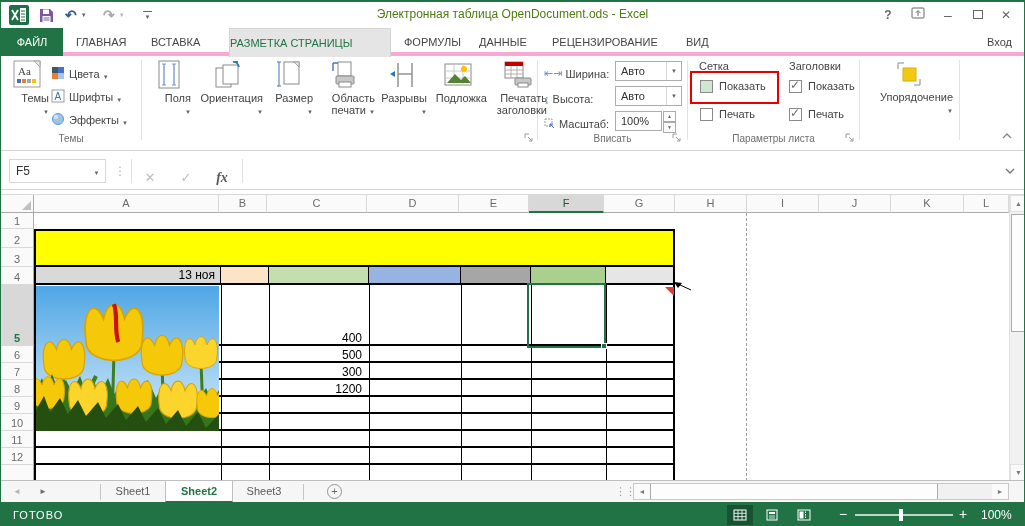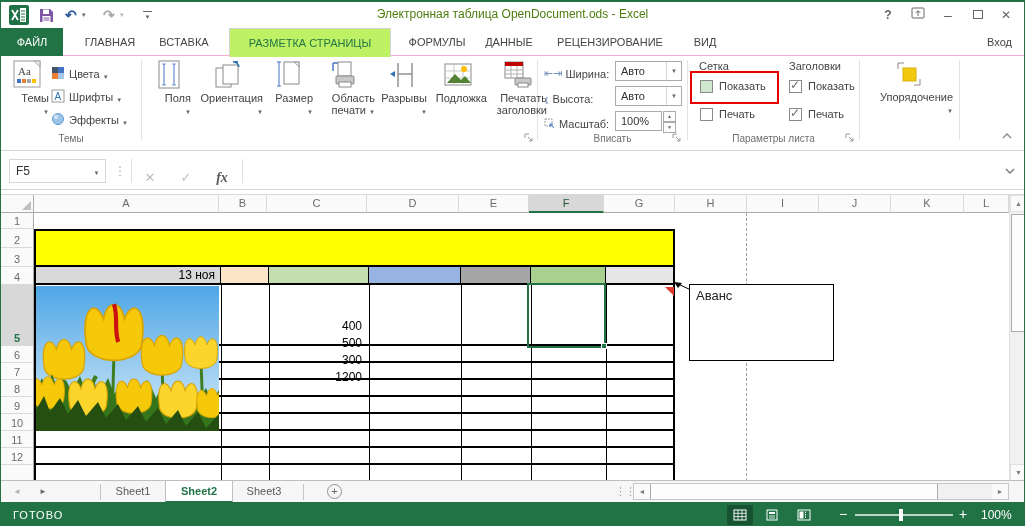--- a/index.html
+++ b/index.html
@@ -6,24 +6,24 @@
 body{font-family:"Liberation Sans",sans-serif;background:#888}
 .stage{position:relative;width:1025px;height:526px;background:#fff;border:1px solid #217346;border-top:2px solid #217346;overflow:hidden;font-family:"Liberation Sans",sans-serif}
 .abs{position:absolute}
 
 .titlebar{position:absolute;left:0;top:0;width:100%;height:26px;background:#fff}
 .title{position:absolute;left:0;right:0;top:5px;text-align:center;font-size:12px;color:#4d7c0f}
 .qat-btn{position:absolute;top:3px;height:20px;display:flex;align-items:center;color:#2b6cb8;font-size:14px}
 .winbtn{position:absolute;top:2px;width:28px;height:22px;text-align:center;line-height:22px;color:#666;font-size:12px}
 .caret{font-size:6px;color:#666;line-height:6px}
 
-.tabrow{position:absolute;left:0;top:26px;width:100%;height:28px;background:#fff;border-bottom:1px solid #f9a8d4}
+.tabrow{position:absolute;left:0;top:26px;width:100%;height:28px;background:#fff;border-bottom:4px solid #f9a8d4}
 .filetab{position:absolute;left:0;top:0;width:62px;height:28px;background:#217346;color:#fff;font-size:11px;text-align:center;line-height:28px}
-.rtab{position:absolute;top:0;height:28px;line-height:28px;font-size:11px;color:#444;text-align:center}
-.rtab.active{background:#bef264;border:1px solid #d4d4d4;border-bottom:none;color:#217346;height:29px;z-index:2}
+.rtab{position:absolute;top:0;height:28px;line-height:28px;font-size:11px;color:#444;text-align:left}
+.rtab.active{background:#e5e5e5;border:1px solid #d4d4d4;border-bottom:none;color:#217346;height:29px;z-index:2}
 .signin{position:absolute;right:12px;top:0;height:28px;line-height:28px;font-size:11px;color:#444}
 
 .ribbon{position:absolute;left:0;top:54px;width:100%;height:95px;background:#fff;border-bottom:1px solid #d4d4d4}
 .gsep{position:absolute;top:4px;height:80px;width:1px;background:#e2e2e2}
 .glabel{position:absolute;top:77px;height:14px;font-size:10px;color:#6e6e6e;text-align:center}
 .rlabel{font-size:11px;color:#444}
 .bigbtn{position:absolute;top:2px;text-align:right;color:#444;font-size:11px}
 .smallrow{position:absolute;height:18px;display:flex;align-items:flex-end;font-size:11px;color:#444}
 .valbox{position:absolute;height:20px;border:1px solid #ababab;background:#fff;font-size:11px;color:#333;display:flex;align-items:center}
 .valbox .v{padding-left:5px;flex:1}
@@ -47,21 +47,21 @@
 .grid{position:absolute;left:0;top:192px;width:100%;height:286px;background:#fff;overflow:hidden;border-top:1px solid #d9d9d9}
 .ch{position:absolute;top:0;height:18px;background:#fafafa;border-right:1px solid #d9d9d9;border-bottom:1px solid #ababab;font-size:11px;color:#6b6b6b;text-align:center;line-height:17px}
 .ch.sel{background:#d8d8d8;border-bottom:2px solid #217346;color:#215732}
 .rh{position:absolute;left:0;width:33px;background:#fafafa;border-bottom:1px solid #d9d9d9;border-right:1px solid #ababab;font-size:11px;color:#6b6b6b;display:flex;align-items:flex-end;justify-content:center;padding-bottom:1px}
 .rh.sel{background:#d8d8d8;color:#217346;font-weight:bold}
 .corner{position:absolute;left:0;top:0;width:33px;height:18px;background:#fafafa;border-right:1px solid #ababab;border-bottom:1px solid #ababab}
 .corner:after{content:"";position:absolute;right:2px;bottom:2px;border-bottom:9px solid #c0c0c0;border-left:9px solid transparent}
 .hline{position:absolute;left:0;width:100%;height:2px;background:#000}
 .vline{position:absolute;top:0;width:1px;height:100%;background:#000}
 .r4cell{height:100%;border-right:1px solid #000}
-.cellval{position:absolute;font-size:12px;color:#000;display:flex;align-items:flex-end;justify-content:flex-end;padding:0 4px 12px 0}
+.cellval{position:absolute;font-size:12px;color:#000;display:flex;align-items:flex-end;justify-content:flex-end;padding:0 4px 0 0}
 .dash{position:absolute;border-left:1px dashed #9f9f9f}
 .vsb{position:absolute;left:1008px;top:0;width:17px;height:286px;background:#f1f1f1;border-left:1px solid #e0e0e0}
 .sbbtn{position:absolute;left:0;width:17px;height:17px;background:#fafafa;border:1px solid #e1e1e1;color:#7b7b7b;font-size:7px;text-align:center;line-height:15px}
 .sbthumb{position:absolute;left:1px;width:14px;background:#fdfdfd;border:1px solid #ababab}
 
 .sheetbar{position:absolute;left:0;top:478px;width:100%;height:22px;background:#f6f6f6;border-top:1px solid #bfbfbf;font-size:11px;color:#595959}
 .stab{position:absolute;top:0;height:22px;line-height:21px;text-align:center}
 .stab.active{background:#fff;border-left:1px solid #bfbfbf;border-right:1px solid #bfbfbf;border-bottom:2px solid #217346;color:#217346;font-weight:bold}
 .ssep{position:absolute;top:3px;height:16px;width:1px;background:#c6c6c6}
 .addbtn{position:absolute;top:3px;width:15px;height:15px;border:1px solid #949494;border-radius:50%;color:#666;font-size:11px;line-height:13px;text-align:center}
@@ -444,21 +444,20 @@
 
     <div class="abs" style="left:526px;top:88px;width:79px;height:65px;border:2px solid #217346">
       <div class="abs" style="right:-3px;bottom:-3px;width:6px;height:6px;background:#217346;border:1px solid #fff"></div>
     </div>
 
     <div class="abs" style="left:664px;top:92px;width:0;height:0;border-top:9px solid #e03c31;border-left:9px solid transparent"></div>
     <svg class="abs" style="left:672px;top:84px" width="20" height="14" viewBox="0 0 20 14">
       <line x1="18" y1="11" x2="5" y2="5" stroke="#000"></line>
       <polygon points="1,3 9,4 5,9" fill="#000"></polygon>
     </svg>
-    <div class="abs" style="left:688px;top:89px;width:145px;height:77px;background:#fff;border:1px solid #000;font-size:13px;color:#222;padding:3px 6px;z-index:3">Аванс</div>
 
     <div class="vsb">
       <div class="sbbtn" style="top:0"><span>▲</span></div>
       <div class="sbthumb" style="top:19px;height:118px"></div>
       <div class="sbbtn" style="top:269px"><span>▼</span></div>
     </div>
   </div>
 
   <div class="sheetbar">
     <span class="abs" style="left:12px;top:6px;font-size:8px;color:#b3b3b3"><span>◄</span></span>

